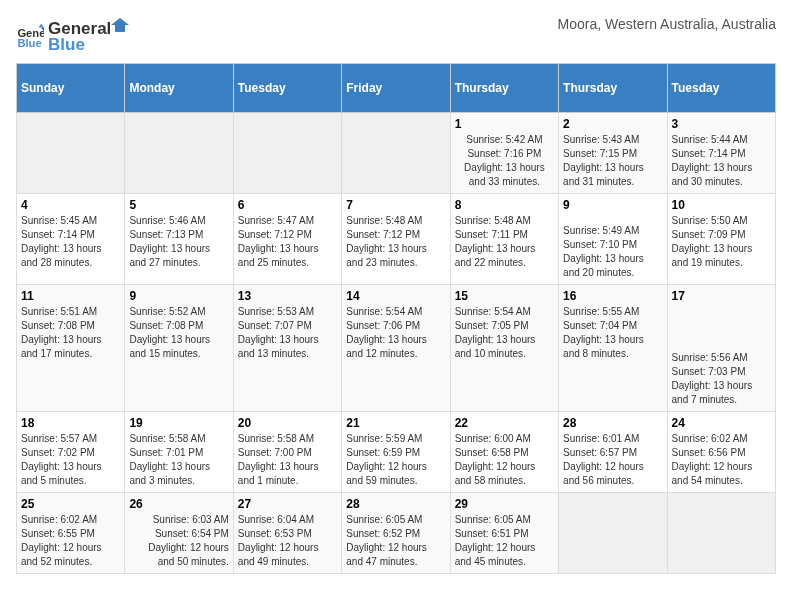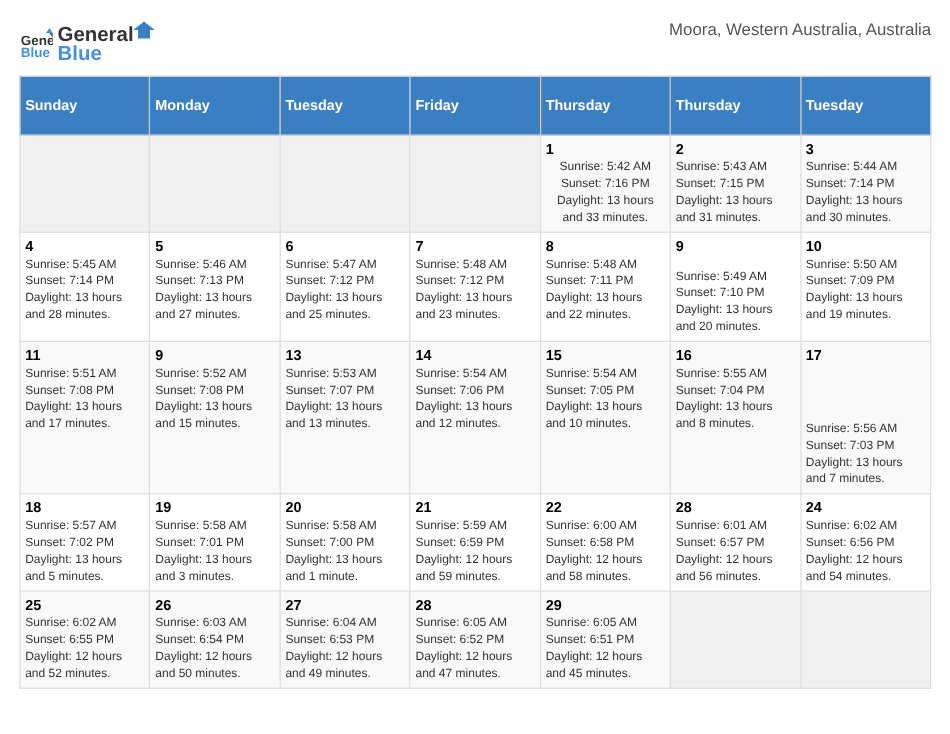--- a/index.html
+++ b/index.html
@@ -305,21 +305,21 @@
       <tr>
         <td>
           <div class="day-number">25</div>
           <div class="day-info" style="white-space: pre-line;">Sunrise: 6:02 AM
 Sunset: 6:55 PM
 Daylight: 12 hours
 and 52 minutes.</div>
         </td>
         <td>
           <div class="day-number">26</div>
-          <div class="day-info" style="white-space: pre-line;">Sunrise: 6:03 AM
+          <div class="day-info" style="white-space: pre-line; text-align: right;">Sunrise: 6:03 AM
 Sunset: 6:54 PM
 Daylight: 12 hours
 and 50 minutes.</div>
         </td>
         <td>
           <div class="day-number">27</div>
           <div class="day-info" style="white-space: pre-line;">Sunrise: 6:04 AM
 Sunset: 6:53 PM
 Daylight: 12 hours
 and 49 minutes.</div>

